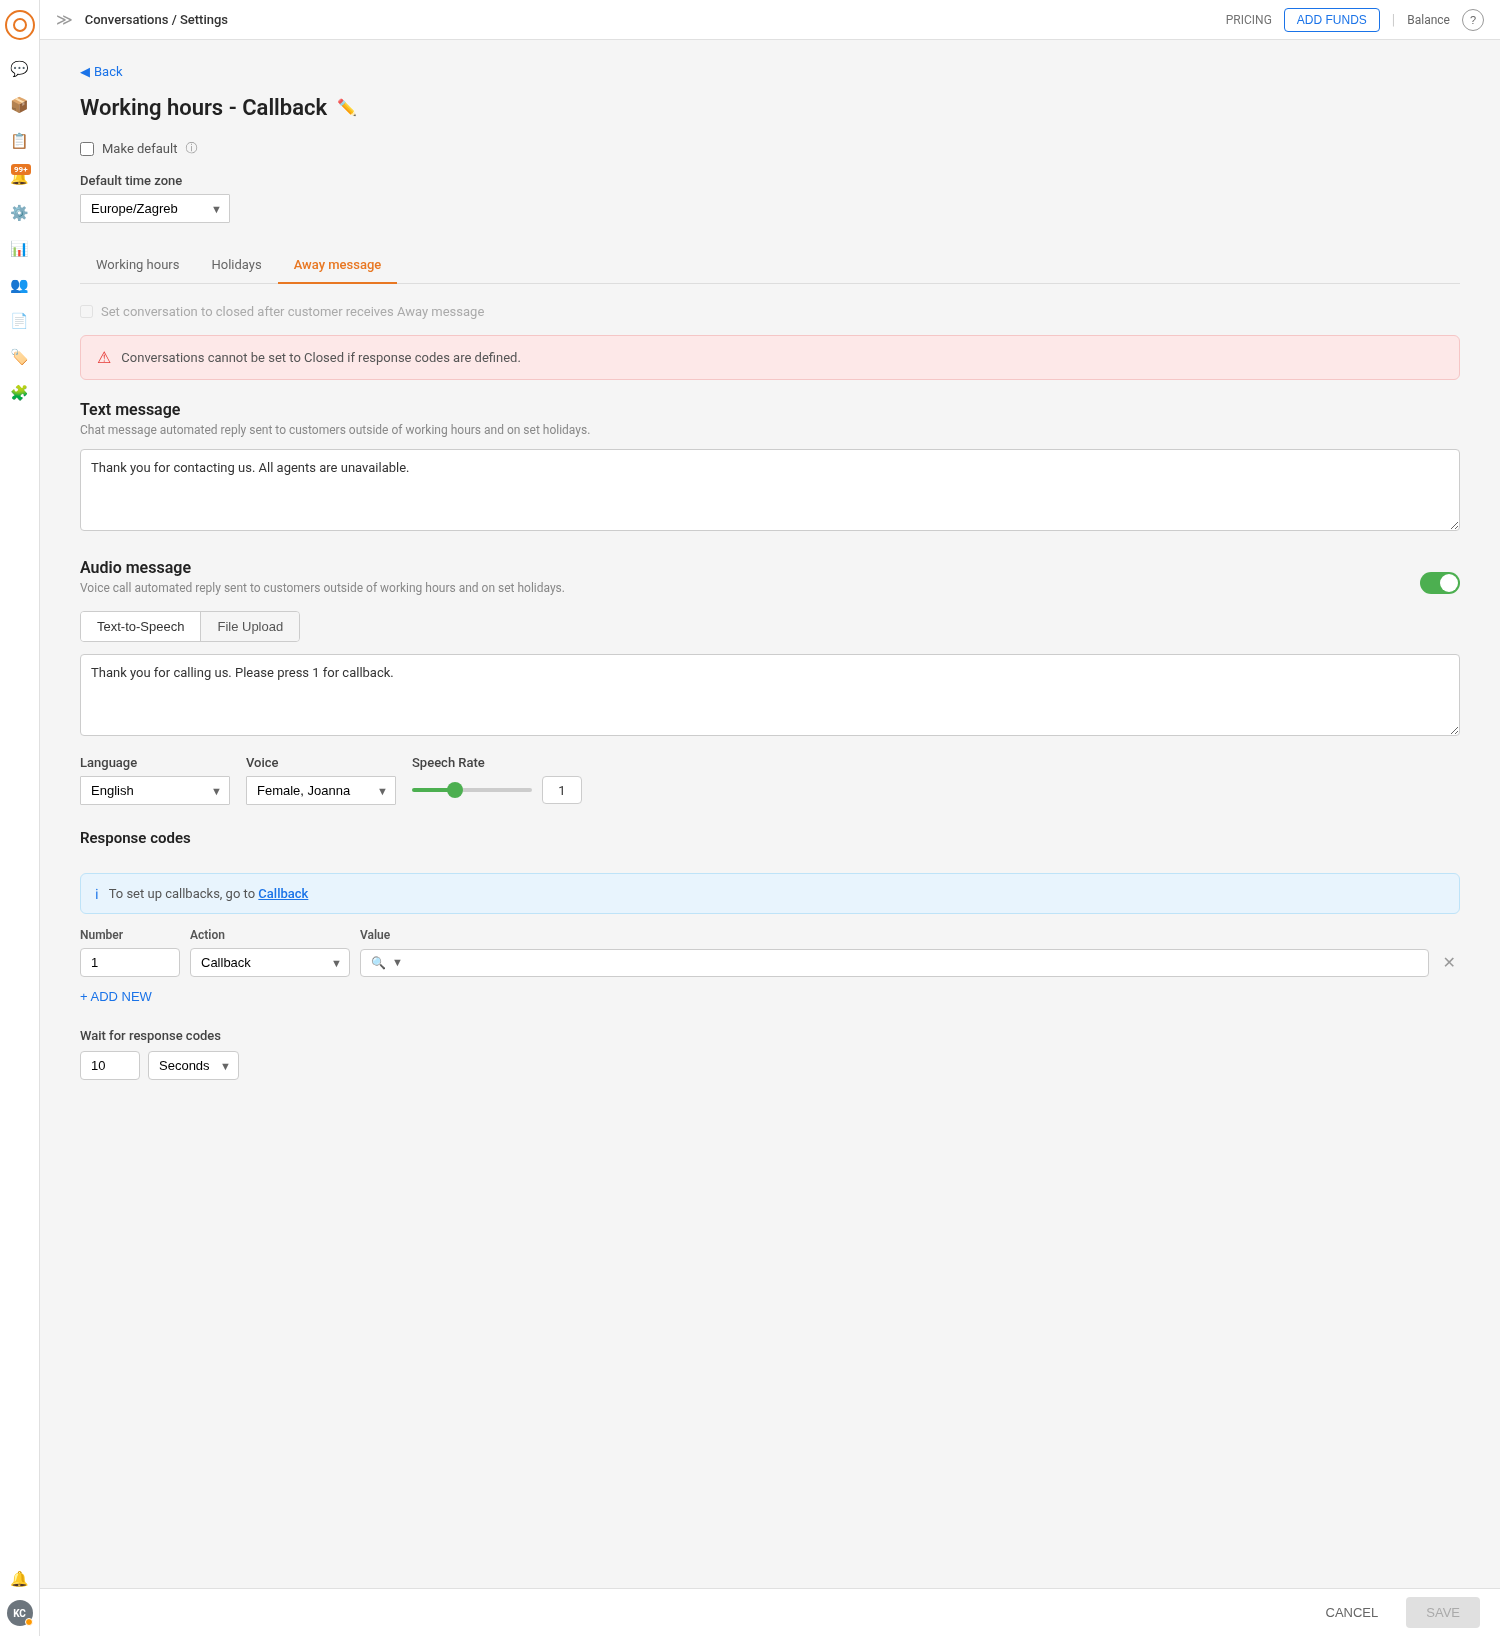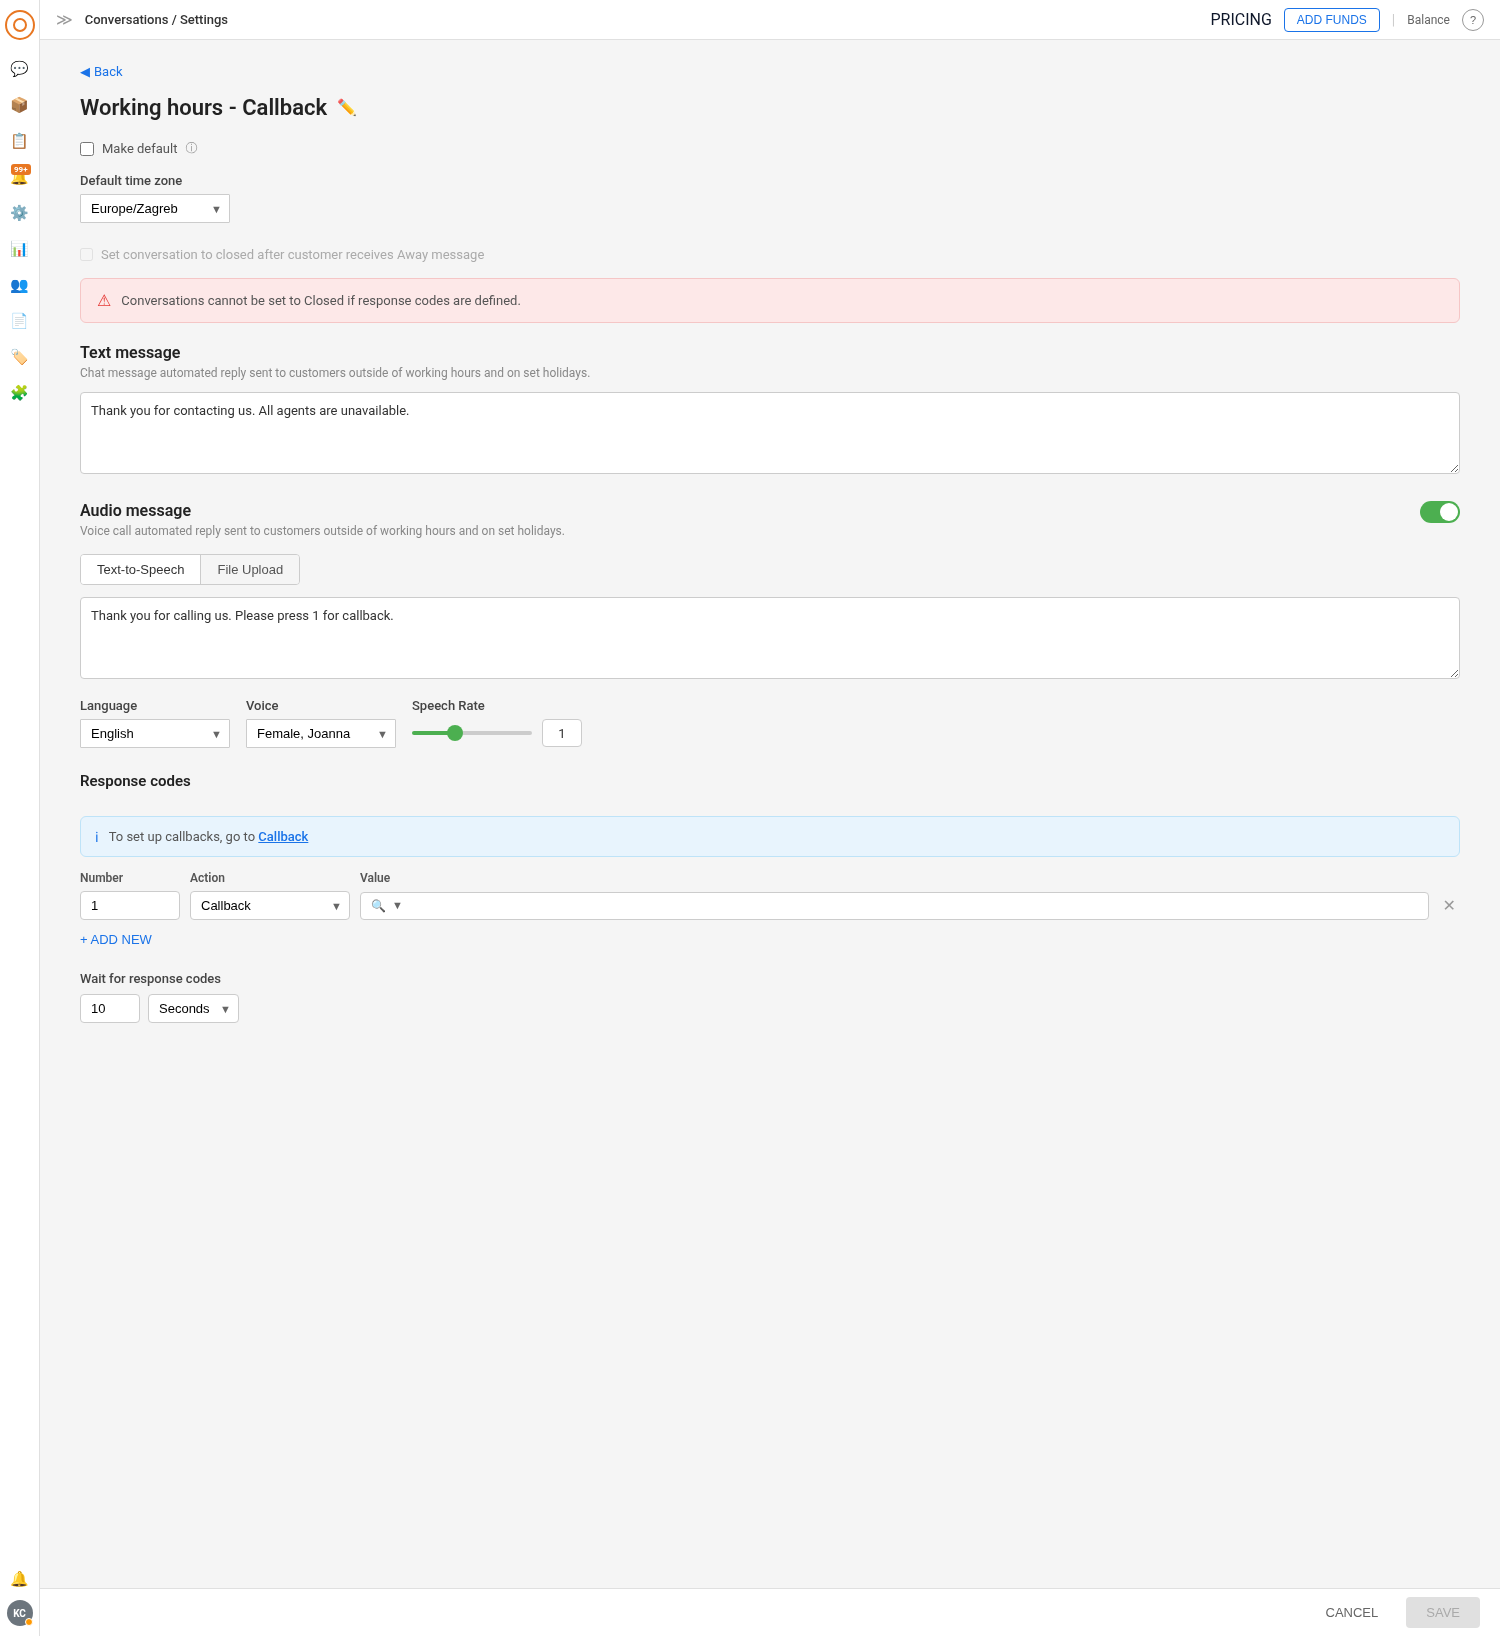--- a/index.html
+++ b/index.html
@@ -16,21 +16,21 @@
     .avatar-small { width: 26px; height: 26px; border-radius: 50%; background: #6c757d; display: flex; align-items: center; justify-content: center; color: white; font-size: 10px; font-weight: bold; position: relative; }
     .avatar-dot { width: 8px; height: 8px; border-radius: 50%; background: #ff9800; position: absolute; bottom: 0; right: 0; border: 1px solid white; }
 
     
     .main-container { flex: 1; display: flex; flex-direction: column; overflow: hidden; }
     .topbar { height: 40px; background: #fff; border-bottom: 1px solid #e0e0e0; display: flex; align-items: center; padding: 0 16px; gap: 12px; }
     .topbar-expand { color: #999; cursor: pointer; font-size: 16px; }
     .breadcrumb { font-size: 13px; color: #666; }
     .breadcrumb span { color: #333; font-weight: 500; }
     .topbar-right { margin-left: auto; display: flex; align-items: center; gap: 12px; }
-    .pricing-link { font-size: 16px; color: #0f172a; text-decoration: none; cursor: pointer; }
+    .pricing-link { font-size: 12px; color: #737373; text-decoration: none; cursor: pointer; }
     .add-funds-btn { border: 1px solid #1a73e8; color: #1a73e8; background: white; padding: 4px 12px; border-radius: 4px; font-size: 12px; cursor: pointer; font-weight: 500; }
     .balance-area { display: flex; align-items: center; gap: 6px; font-size: 12px; color: #666; }
     .help-btn { width: 22px; height: 22px; border-radius: 50%; border: 1px solid #999; color: #666; background: white; display: flex; align-items: center; justify-content: center; font-size: 11px; cursor: pointer; }
 
     
     .content { flex: 1; overflow-y: auto; background: #f5f5f5; padding: 24px 40px; }
     .back-link { color: #1a73e8; font-size: 13px; cursor: pointer; display: flex; align-items: center; gap: 4px; margin-bottom: 16px; text-decoration: none; }
     
     .page-title-row { display: flex; align-items: center; gap: 10px; margin-bottom: 20px; }
     .page-title { font-size: 22px; font-weight: 600; color: #222; }
@@ -63,21 +63,21 @@
     .warning-icon { color: #e53935; font-size: 16px; }
     .warning-text { font-size: 13px; color: #555; }
 
     .section-title { font-size: 16px; font-weight: 600; color: #222; margin-bottom: 4px; }
     .section-desc { font-size: 12px; color: #888; margin-bottom: 12px; }
 
     textarea { width: 100%; border: 1px solid #ccc; border-radius: 4px; padding: 10px; font-size: 13px; resize: vertical; font-family: inherit; color: #333; outline: none; }
 
     .section-divider { margin: 24px 0; }
 
-    .audio-message-header { display: flex; align-items: flex-start; justify-content: space-between; margin-bottom: 4px; }
+    .audio-message-header { display: flex; align-items: center; justify-content: space-between; margin-bottom: 4px; }
     .audio-title-group { }
     .toggle-switch { position: relative; width: 40px; height: 22px; }
     .toggle-switch input { opacity: 0; width: 0; height: 0; }
     .toggle-slider { position: absolute; cursor: pointer; top: 0; left: 0; right: 0; bottom: 0; background: #4caf50; border-radius: 22px; transition: 0.3s; }
     .toggle-slider:before { position: absolute; content: ""; height: 18px; width: 18px; left: 20px; bottom: 2px; background: white; border-radius: 50%; transition: 0.3s; }
 
     .sub-tabs { display: flex; gap: 0; margin-bottom: 12px; border: 1px solid #ccc; border-radius: 4px; overflow: hidden; width: fit-content; }
     .sub-tab { padding: 7px 16px; font-size: 13px; cursor: pointer; background: #f5f5f5; color: #555; border: none; }
     .sub-tab.active { background: white; color: #333; font-weight: 500; }
     .sub-tab:first-child { border-right: 1px solid #ccc; }
@@ -191,20 +191,25 @@
     <div class="timezone-wrapper">
       <div class="field-label">Default time zone</div>
       <div class="select-wrapper">
         <select class="select-field">
           <option>Europe/Zagreb</option>
         </select>
         <span class="select-arrow">▼</span>
       </div>
     </div>
 
+    <div class="tabs-row">
+      <div class="tab">Working hours</div>
+      <div class="tab">Holidays</div>
+      <div class="tab active">Away message</div>
+    </div>
 
     <div>
       
       <div class="checkbox-row">
         <input type="checkbox" disabled="" style="">
         <label class="checkbox-label-disabled">Set conversation to closed after customer receives Away message</label>
       </div>
 
       
       <div class="warning-banner">

